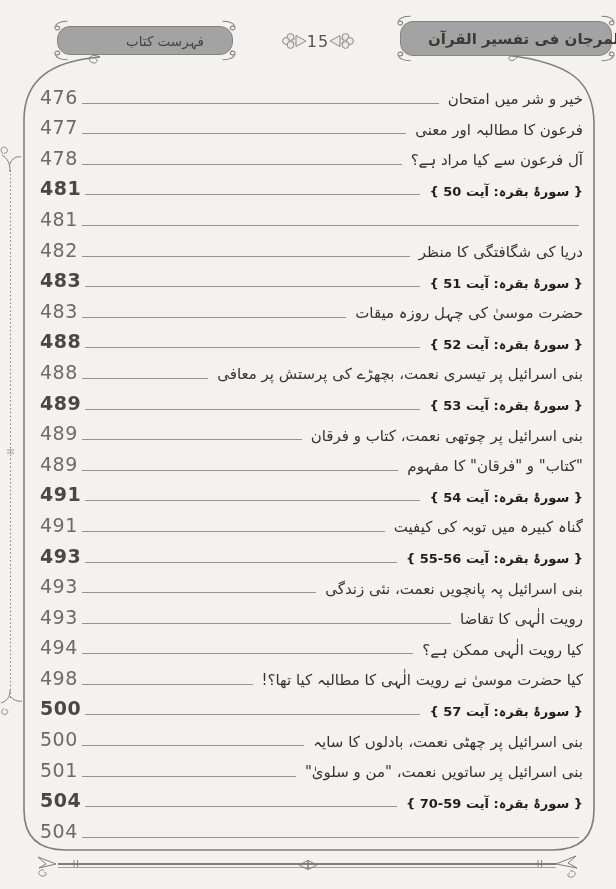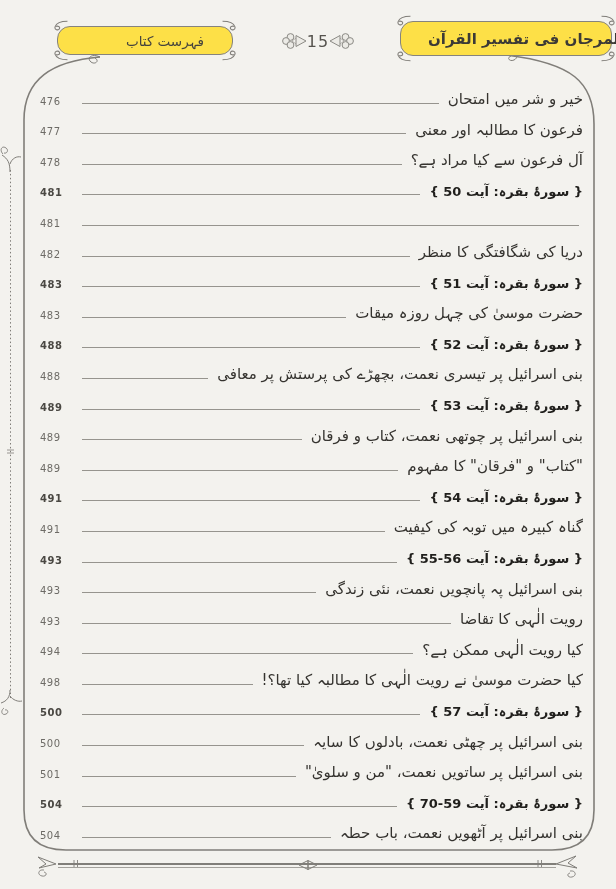--- a/index.html
+++ b/index.html
@@ -10,21 +10,21 @@
     color:#35332f;
   }
   .page{position:absolute;inset:0;}
   svg.deco{position:absolute;inset:0;pointer-events:none;}
   svg.deco path, svg.deco line{stroke:#807e79;fill:none;}
 
   
   .cartouche{
     position:absolute;
     border:1.4px solid #85837e;border-radius:13px;
-    background:#fde047;
+    background:#a3a3a3;
     display:flex;align-items:center;justify-content:center;
     box-sizing:border-box;
     padding-left:40px;
   }
   .index-cartouche{left:57px;top:26px;width:176px;height:29px;}
   .title-cartouche{left:400px;top:21px;width:212px;height:35px;}
   .cart-text{font-size:13.5px;color:#45433e;letter-spacing:.3px;white-space:nowrap;}
   .title-cartouche .cart-text{font-weight:700;font-size:15px;color:#3c3a36;}
   .crl{position:absolute;width:15px;height:11px;}
   .crl use{stroke:#85837e;}
@@ -42,21 +42,21 @@
 
   
   .toc{
     position:absolute;left:30px;top:78px;width:558px;
   }
   .row{
     height:30.6px;display:flex;align-items:flex-end;
   }
   .num{
     flex:0 0 48px;padding-left:10px;box-sizing:border-box;
-    font-size:10px;color:#6d6b66;line-height:1;margin-bottom:2px;
+    font-size:19px;color:#6d6b66;line-height:1;margin-bottom:2px;
     letter-spacing:.5px;
   }
   .leader{
     flex:1 1 auto;border-bottom:1.1px solid #96948e;
     margin:0 9px 5px 4px;min-width:30px;
   }
   .label{
     flex:0 0 auto;max-width:440px;
     font-size:15px;line-height:1.1;color:#35332f;
     margin:0 5px 1px 0;white-space:nowrap;
@@ -281,17 +281,16 @@
         <span class="label" dir="rtl">بنی اسرائیل پر ساتویں نعمت، "من و سلویٰ"</span>
       </div>
       <div class="row section">
         <span class="num">504</span>
         <span class="leader"></span>
         <span class="label" dir="rtl">{ سورۂ بقرہ: آیت 59-70 }</span>
       </div>
       <div class="row">
         <span class="num">504</span>
         <span class="leader"></span>
-        <span class="label" dir="rtl">بنی اسرائیل پر آٹھویں نعمت، باب حطہ</span>
       </div>
     </main>
 
 </div>
 
 </body></html>

